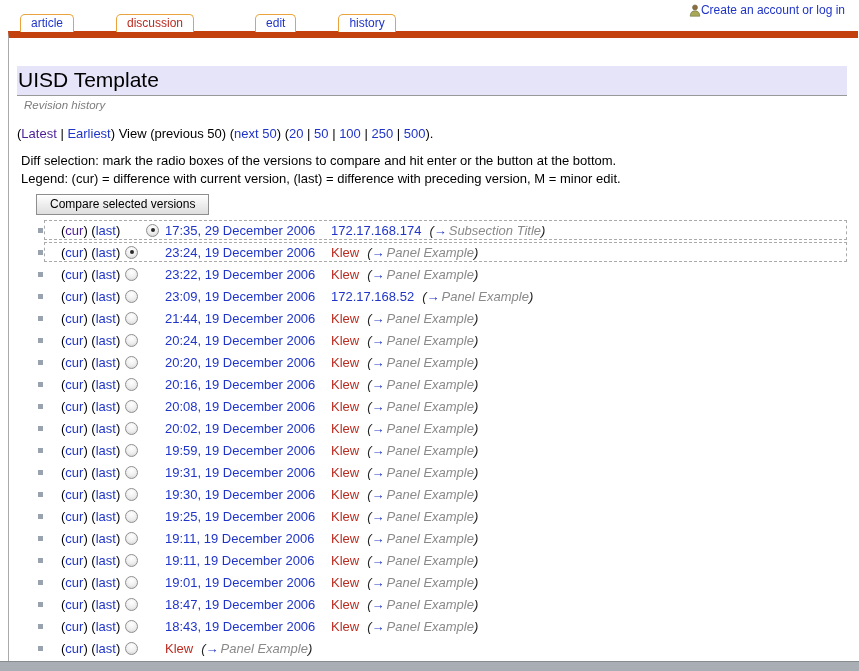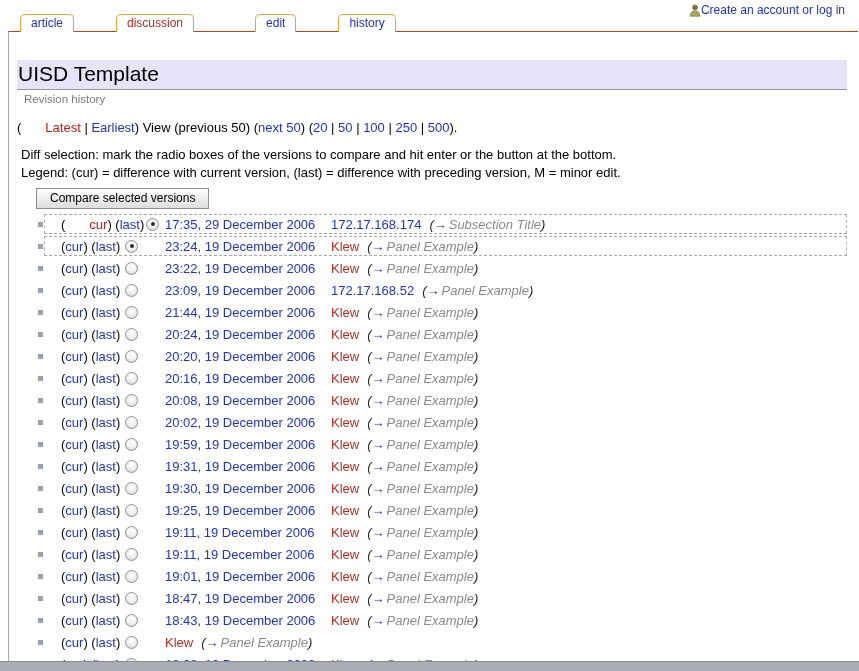--- a/index.html
+++ b/index.html
@@ -3,45 +3,45 @@
 <meta charset="utf-8">
 <style>
   html,body{margin:0;padding:0;}
   body{
     width:859px;height:671px;overflow:hidden;position:relative;
     background:#fff;font-family:"Liberation Sans","DejaVu Sans",sans-serif;
     color:#000;
   }
   .link{color:#2035c8;text-decoration:none;cursor:pointer;}
   .redlink{color:#bb2c20;text-decoration:none;cursor:pointer;}
-  .plain{color:#b91c1c;margin-left:24px;}
+  .plain{color:#4c1d95;}
 
   
   .account-bar{position:absolute;top:3px;right:14px;font-size:12px;display:flex;align-items:center;}
   .account-bar svg{display:block;}
 
   
   .tabs{position:absolute;left:20px;top:14px;display:flex;align-items:flex-end;z-index:2;gap:39px;}
   .tab{
     border:1px solid #e8a33d;border-bottom:none;border-radius:5px 5px 0 0;
     background:#fff;padding:2px 10px 2px;font-size:12px;margin-right:3px;height:13px;line-height:13px;
   }
   .tab.group-start{margin-left:19px;}
 
   
   .content{
     position:absolute;left:8px;top:31px;width:850px;height:640px;
-    border-left:1px solid #aaa;border-top:1px solid #c2410c;background:#fff;
+    border-left:1px solid #aaa;border-top:7px solid #c2410c;background:#fff;
     padding-left:8px;box-sizing:border-box;
   }
   .page-title{
     margin:28px 11px 0 0;background:#e6e4f8;border-bottom:1px solid #999;
     font-size:21px;font-weight:normal;padding:2px 4px 3px 1px;
   }
-  .page-subtitle{color:#7d7d7d;font-size:11.5px;margin:3px 0 0 7px;}
+  .page-subtitle{color:#7d7d7d;font-size:11.5px;margin:3px 0 0 7px;font-style:italic;}
 
   .pagination{font-size:13px;margin:15px 0 0 0;}
   .instructions{font-size:13px;line-height:18px;margin:11px 0 0 4px;}
 
   .compare-btn{
     margin:6px 0 0 19px;font-family:inherit;font-size:12px;color:#000;
     padding:2px 13px 3px;border:1px solid #8e8e8e;border-radius:0;
     background:linear-gradient(#ffffff,#ececec 55%,#dedede);cursor:pointer;
   }
 

